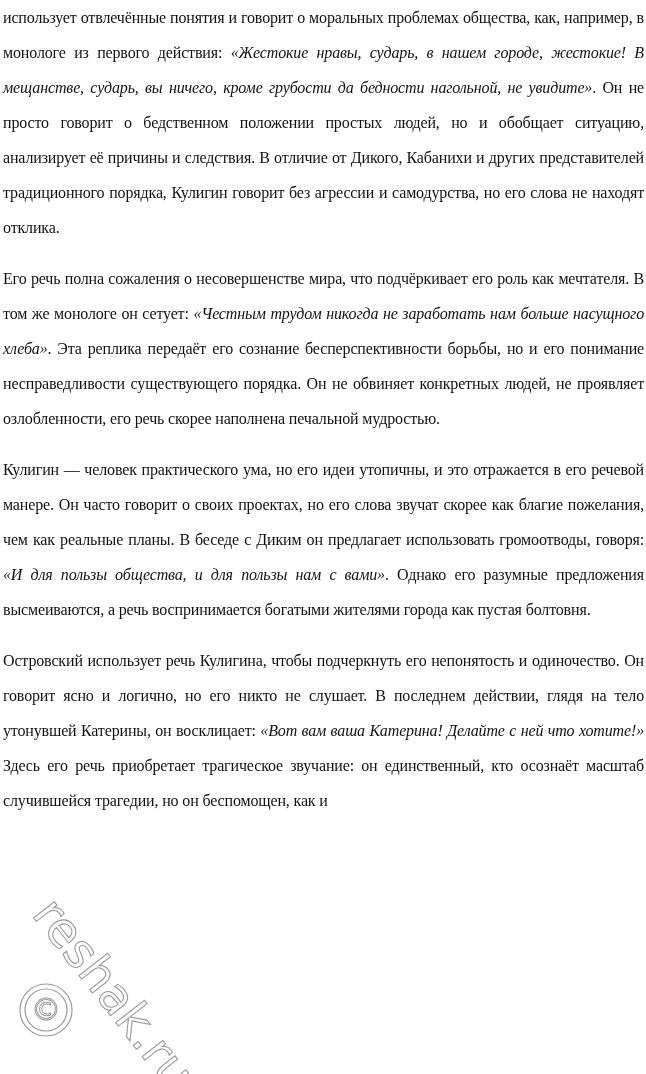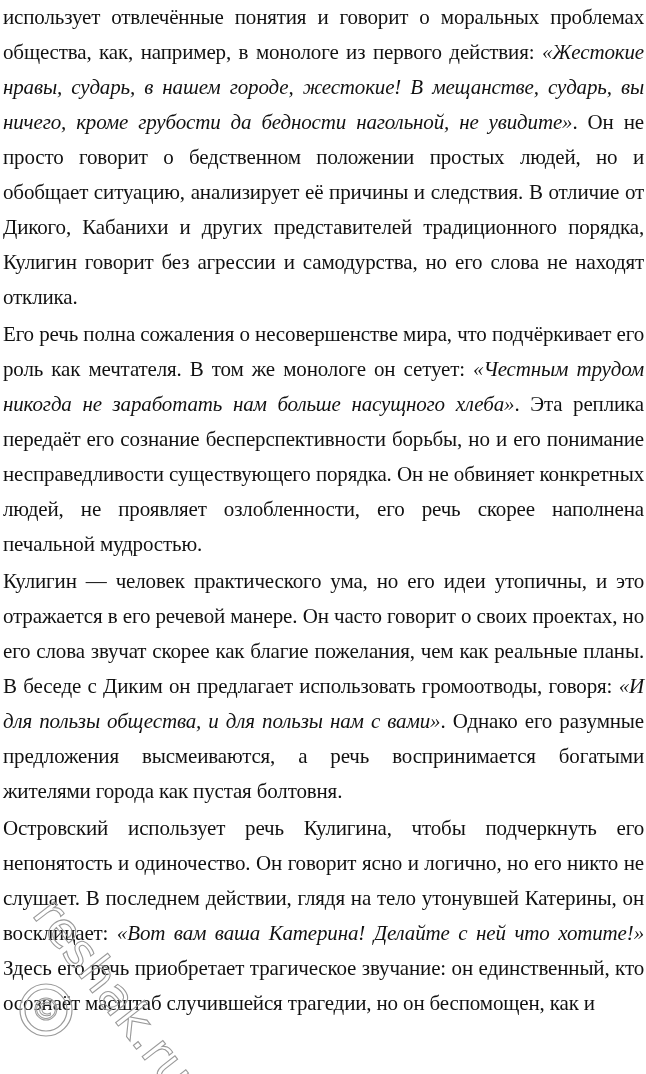--- a/index.html
+++ b/index.html
@@ -4,25 +4,25 @@
 <style>
   html, body { margin: 0; padding: 0; background: #ffffff; }
   body {
     width: 646px; height: 1074px; overflow: hidden; position: relative;
     font-family: "Liberation Serif", "DejaVu Serif", serif;
     color: #111111;
   }
   .page { position: absolute; left: 0; top: 0; width: 646px; }
   .para {
     margin: 0; padding: 0 2px 0 3px;
-    font-size: 21px; line-height: 35px;
+    font-size: 16px; line-height: 35px;
     text-align: justify; text-align-last: left;
     letter-spacing: -0.15px;
   }
-  .para + .para { margin-top: 2px; }
+  .para + .para { margin-top: 16px; }
   .para em { font-style: italic; }
   .watermark {
     position: absolute; left: -6px; top: 900px; width: 200px; height: 180px;
     pointer-events: none;
   }
 </style>
 </head>
 <body>
 
 <div class="page">

